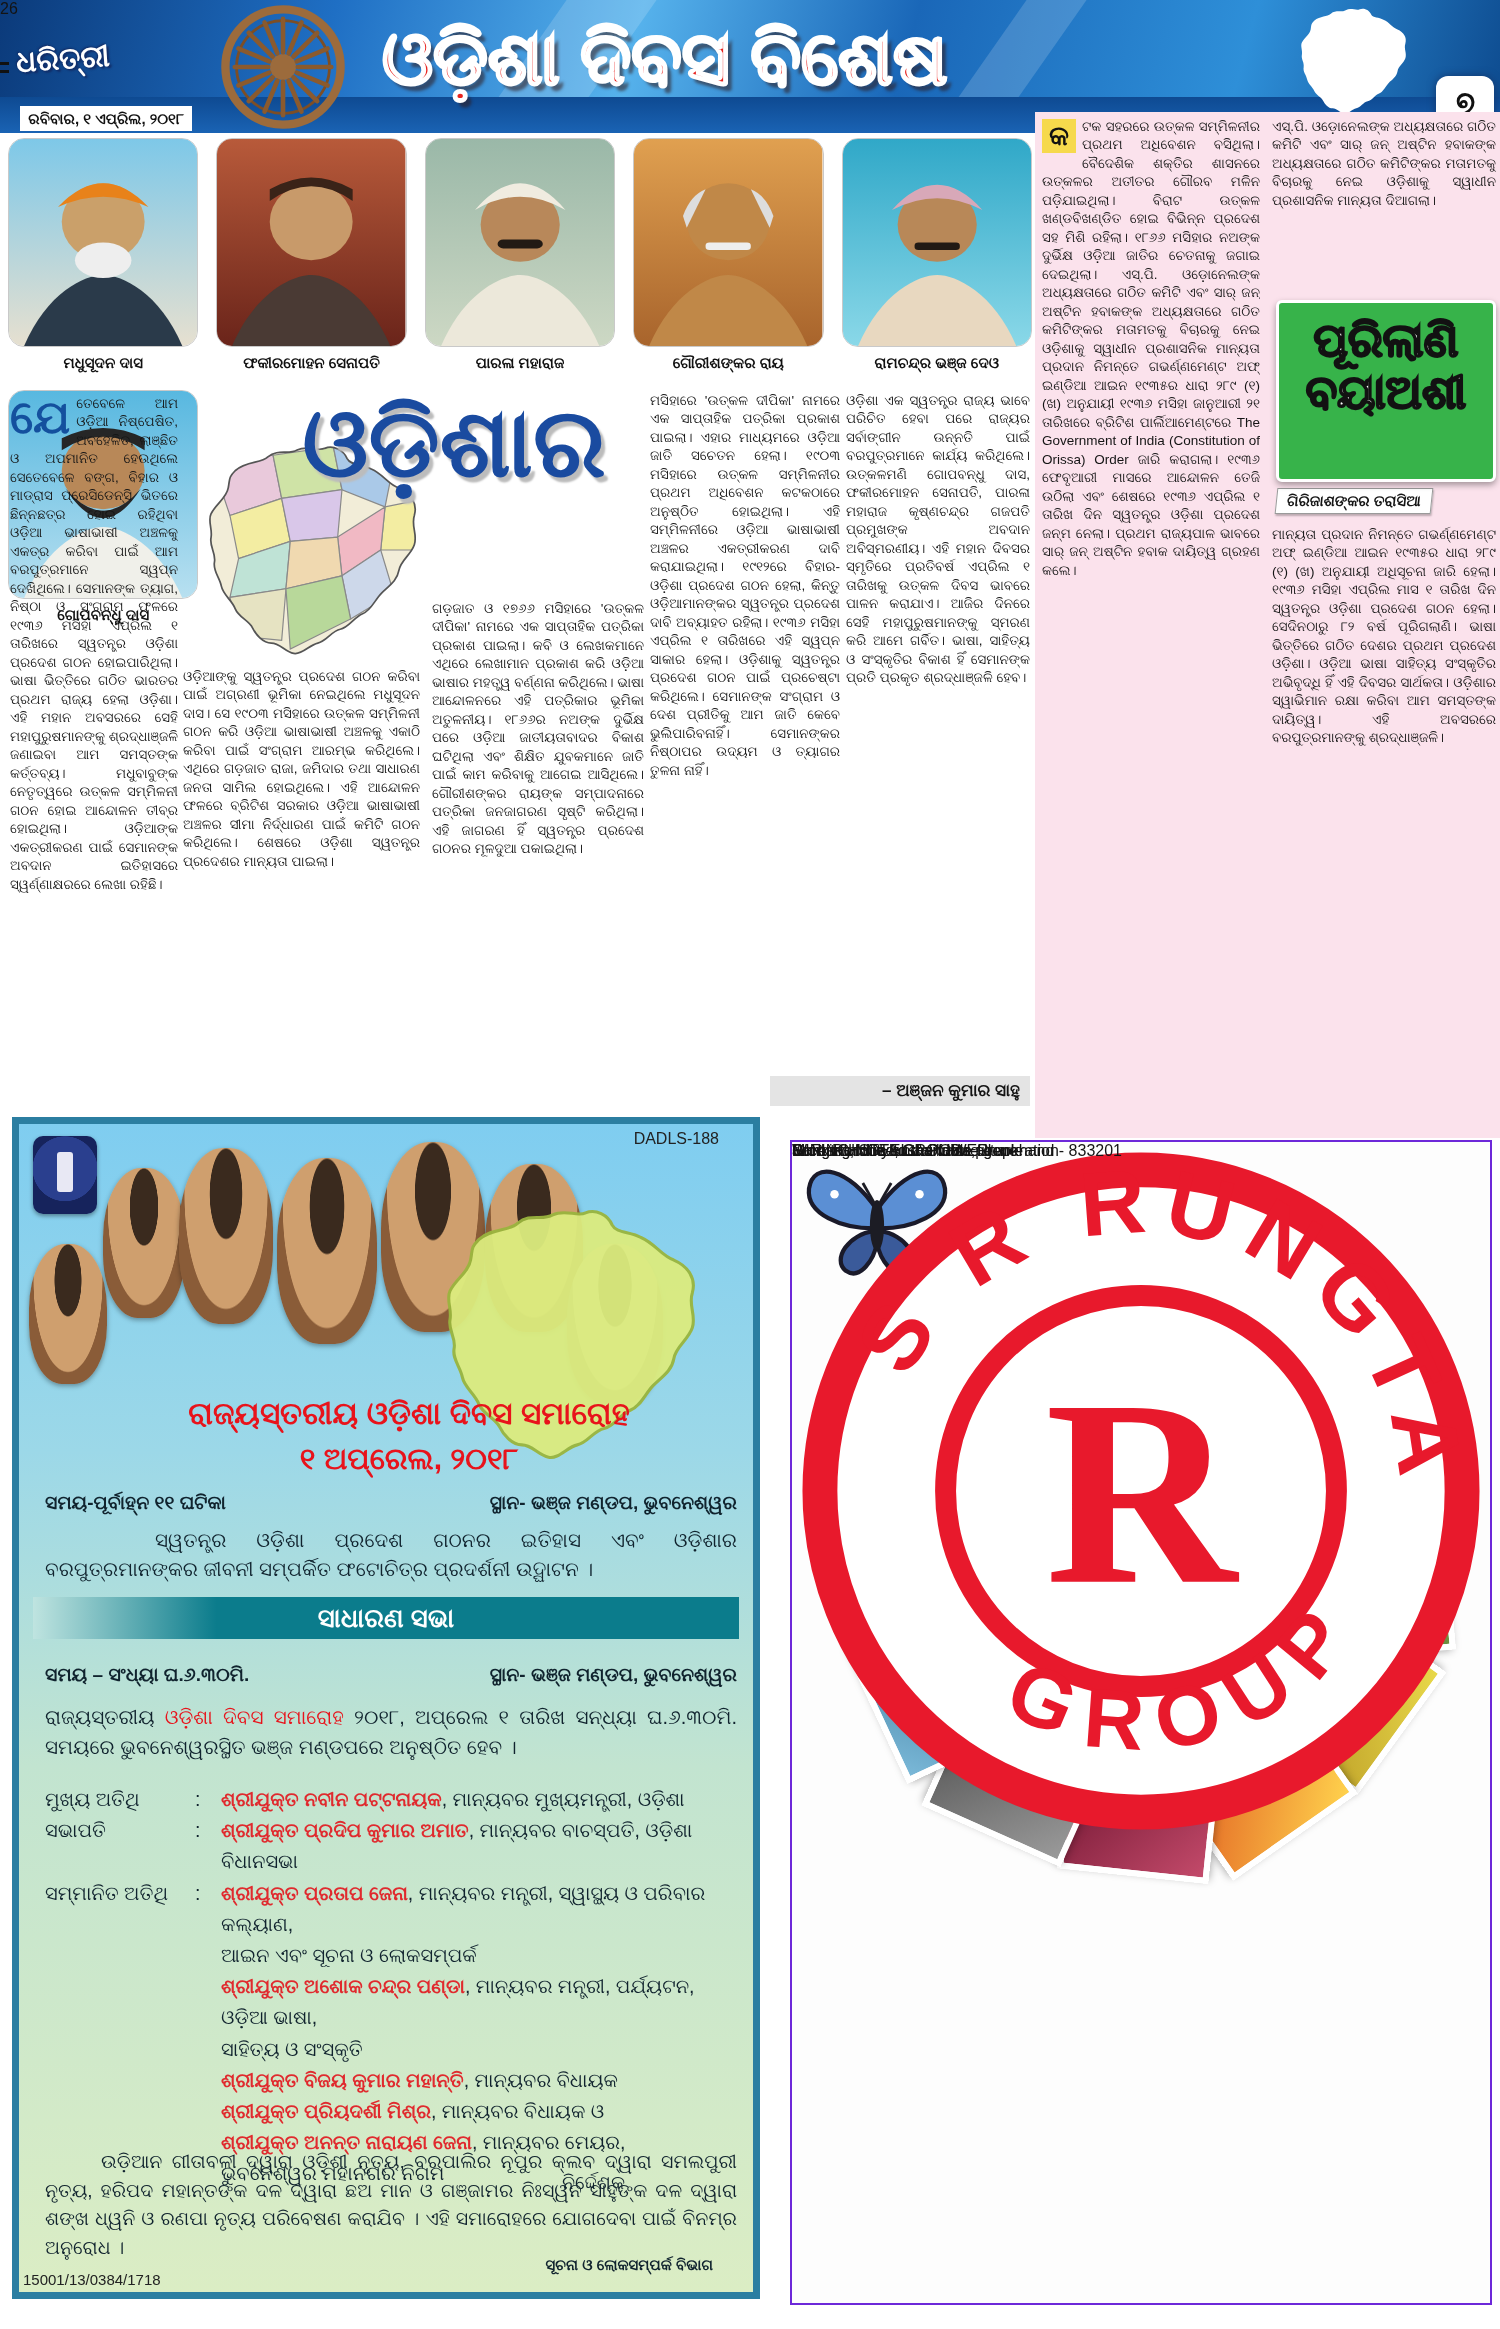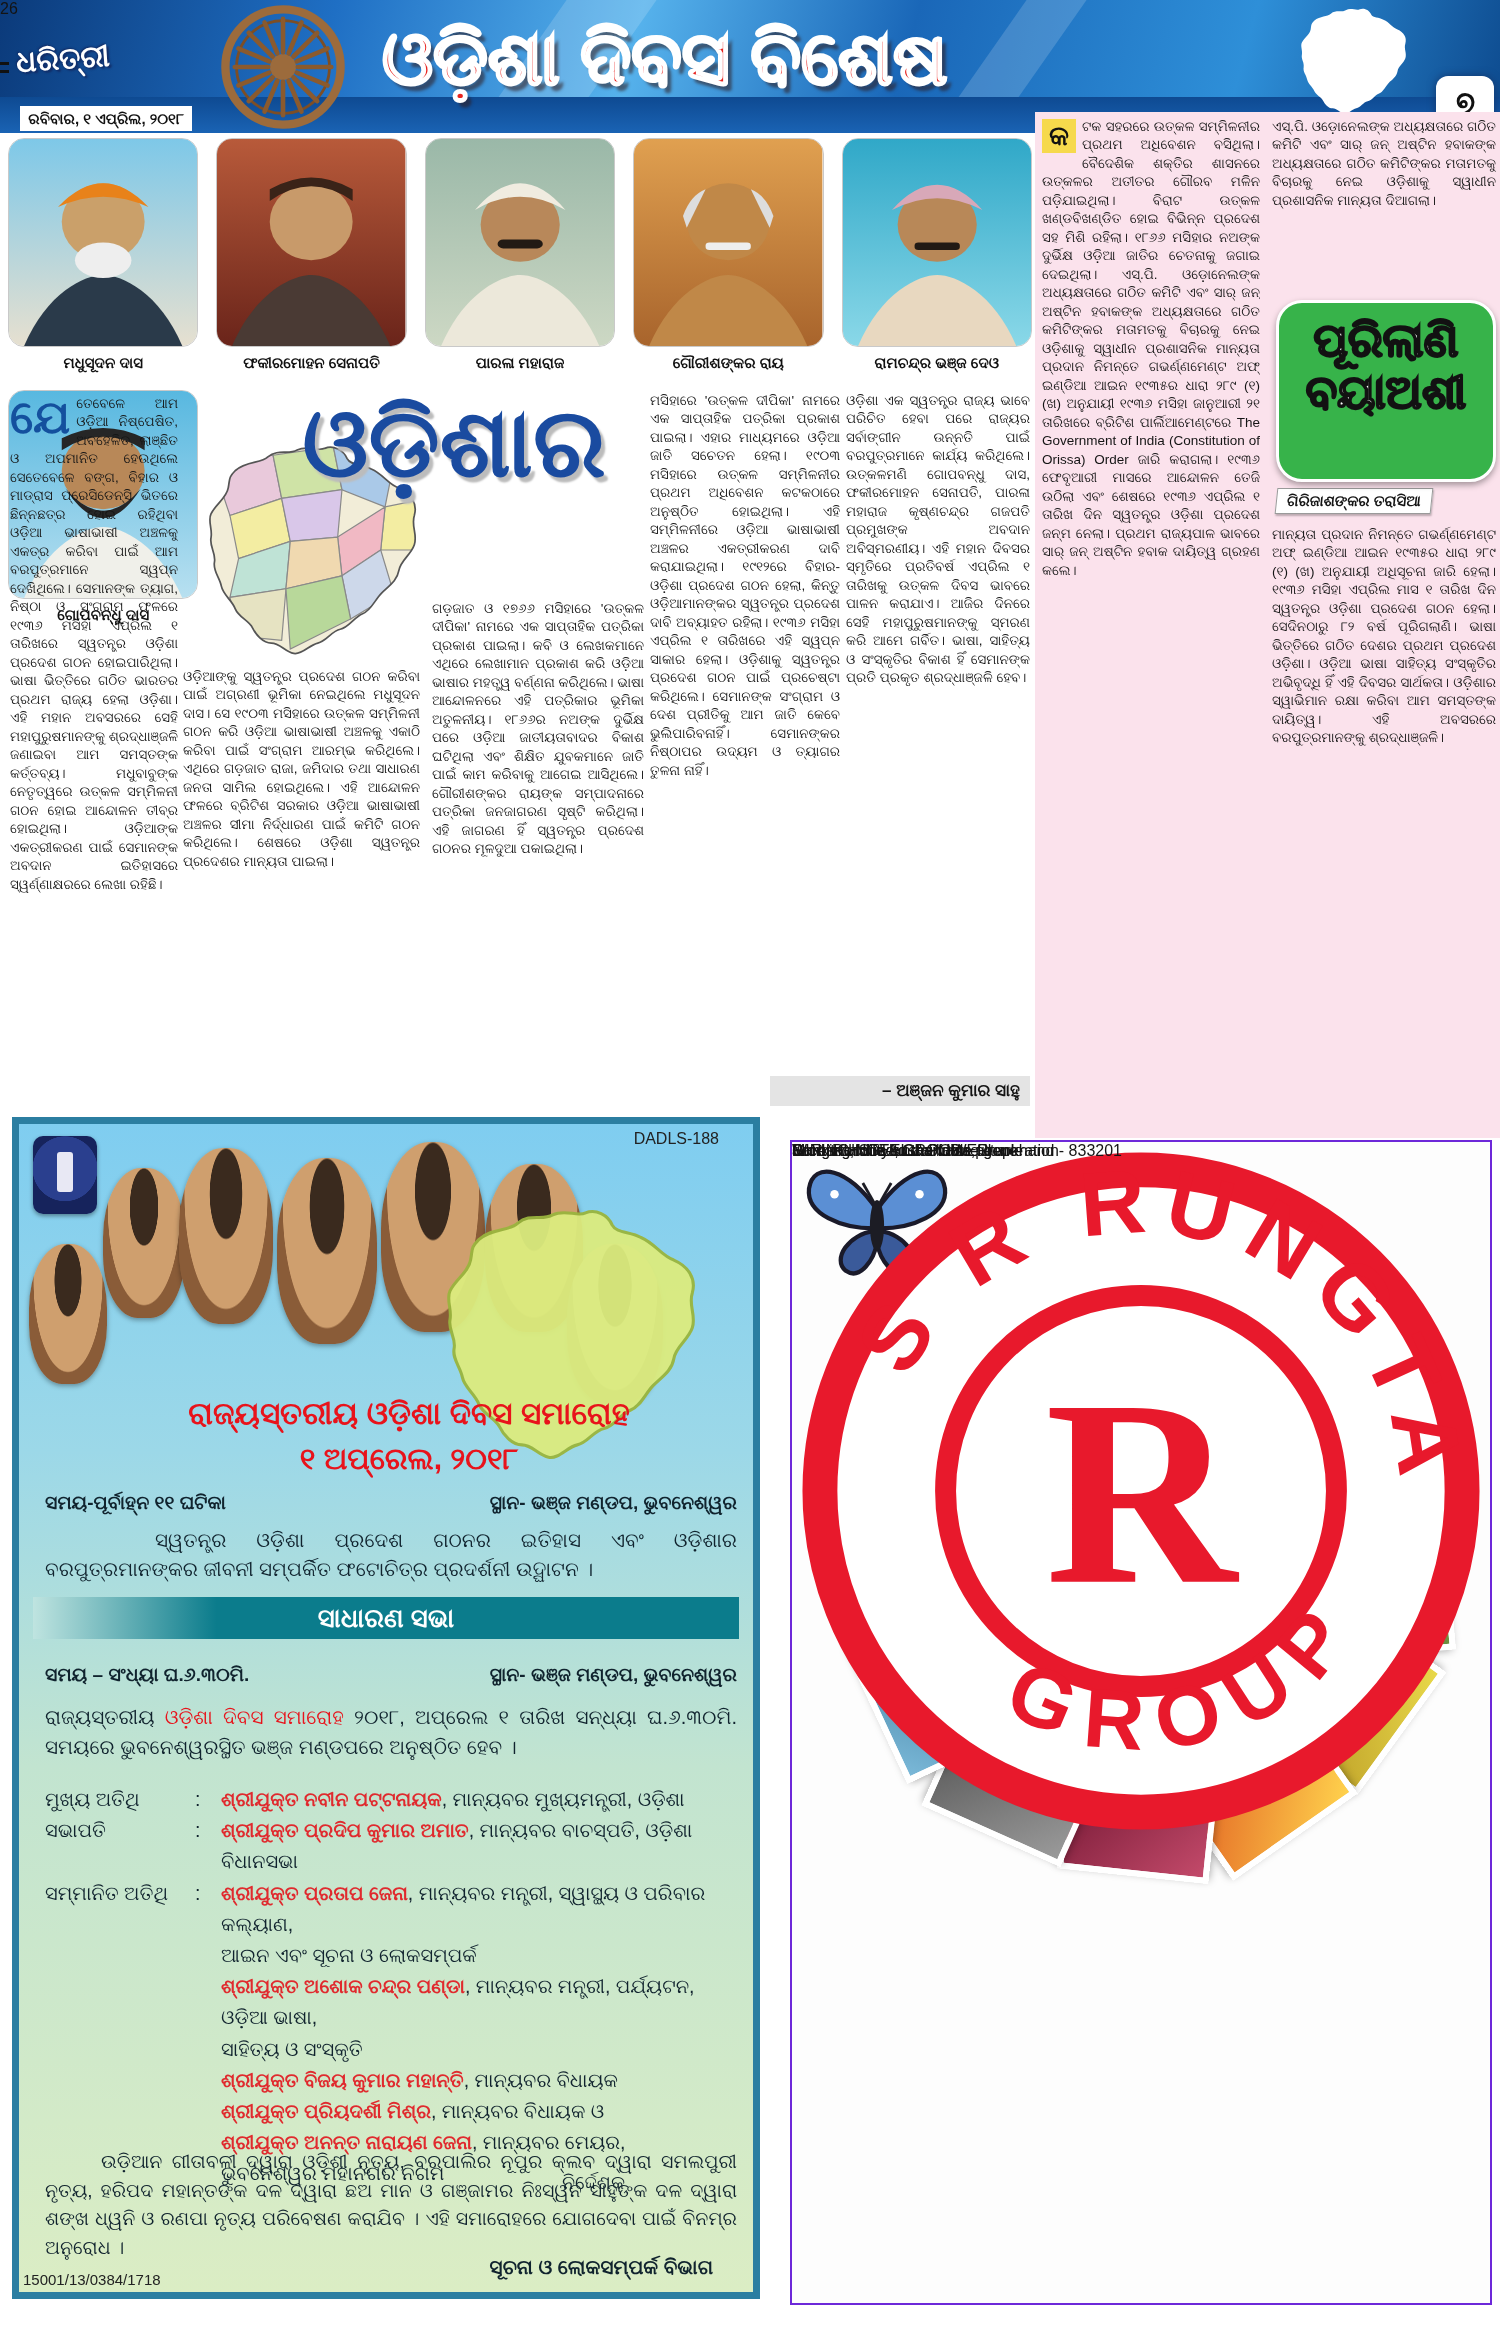--- a/index.html
+++ b/index.html
@@ -39,21 +39,21 @@
   .headline2{left:288px;top:489px;width:348px;text-align:center;font-size:88px;font-weight:800;color:#e2231a;
     text-shadow:4px 5px 2px #bcbcbc;z-index:3;white-space:nowrap;}
   .dist-map{left:175px;top:438px;z-index:1;}
   .author-box{left:770px;top:1076px;width:260px;height:30px;background:#e4e4e4;text-align:right;
     padding-right:10px;box-sizing:border-box;font-weight:700;font-size:17px;line-height:30px;}
 
   
   .pink-panel{left:1035px;top:112px;width:465px;height:1026px;background:#fbe2ec;}
   .rc-dropcap{float:left;width:34px;height:34px;background:#f6d94c;font-size:27px;font-weight:800;
     text-align:center;line-height:34px;color:#111;margin:1px 6px 2px 0;}
-  .green-box{left:1276px;top:300px;width:220px;height:182px;background:#37b34a;border-radius:26px;
+  .green-box{left:1276px;top:300px;width:220px;height:182px;background:#37b34a;border-radius:6px;
     border:3px solid #fff;box-shadow:0 3px 6px rgba(0,0,0,.35);text-align:center;box-sizing:border-box;
     padding-top:12px;z-index:2;}
   .green-box div{font-size:46px;font-weight:800;color:#fff;-webkit-text-stroke:2px #121212;line-height:1.12;}
   .byline-tag{left:1276px;top:488px;background:#fff;border:1px solid #9a9a9a;padding:3px 10px;
     font-size:15px;font-weight:700;transform:skewX(-6deg);box-shadow:1px 2px 2px rgba(0,0,0,.25);}
 
   
   .ad-left{left:12px;top:1117px;width:748px;height:1182px;border:7px solid #2b7ea1;box-sizing:border-box;
     background:linear-gradient(180deg,#7fcdf0 0%,#9cd8e8 28%,#c2e4d0 55%,#dbedc4 100%);}
   .al-code{right:34px;top:6px;font-size:16px;color:#222;}
@@ -79,21 +79,21 @@
   .al-desc2 .red{color:#e8131b;}
   .al-guests{left:26px;top:660px;width:700px;font-size:19.5px;line-height:1.6;color:#10232e;}
   .g-row{display:flex;}
   .g-role{width:150px;flex:none;}
   .g-sep{width:26px;flex:none;}
   .g-name{color:#e02a2e;font-weight:700;}
   .g-cont{margin-left:176px;}
   .al-closing{left:26px;top:1024px;width:692px;font-size:19px;line-height:1.5;text-align:justify;
     color:#10232e;text-indent:56px;}
   .al-sign1{right:128px;top:1048px;font-size:19px;color:#10232e;}
-  .al-sign2{right:40px;top:1132px;font-size:20px;font-weight:700;color:#10232e;}
+  .al-sign2{right:40px;top:1132px;font-size:15px;font-weight:700;color:#10232e;}
   .al-ref{left:4px;bottom:4px;font-size:15px;color:#222;}
 
   
   .ad-right{left:790px;top:1140px;width:702px;height:1165px;background:#fdfdfd;border:2px solid #6d28d9;
     box-sizing:border-box;overflow:hidden;}
   .ar-ring{left:352px;top:430px;width:0;height:0;}
   .tile{position:absolute;left:-70px;top:-52px;width:140px;height:104px;border:6px solid #fff;
     box-shadow:0 4px 10px rgba(0,0,0,.4);transform-origin:70px 52px;}
   .t1 {transform:rotate(0deg)   translateY(-253px) rotate(5deg); background:linear-gradient(135deg,#6f9ecf,#24477e);}
   .t2 {transform:rotate(30deg)  translateY(-253px) rotate(-6deg);background:linear-gradient(135deg,#d85a46,#8a1f18);}

